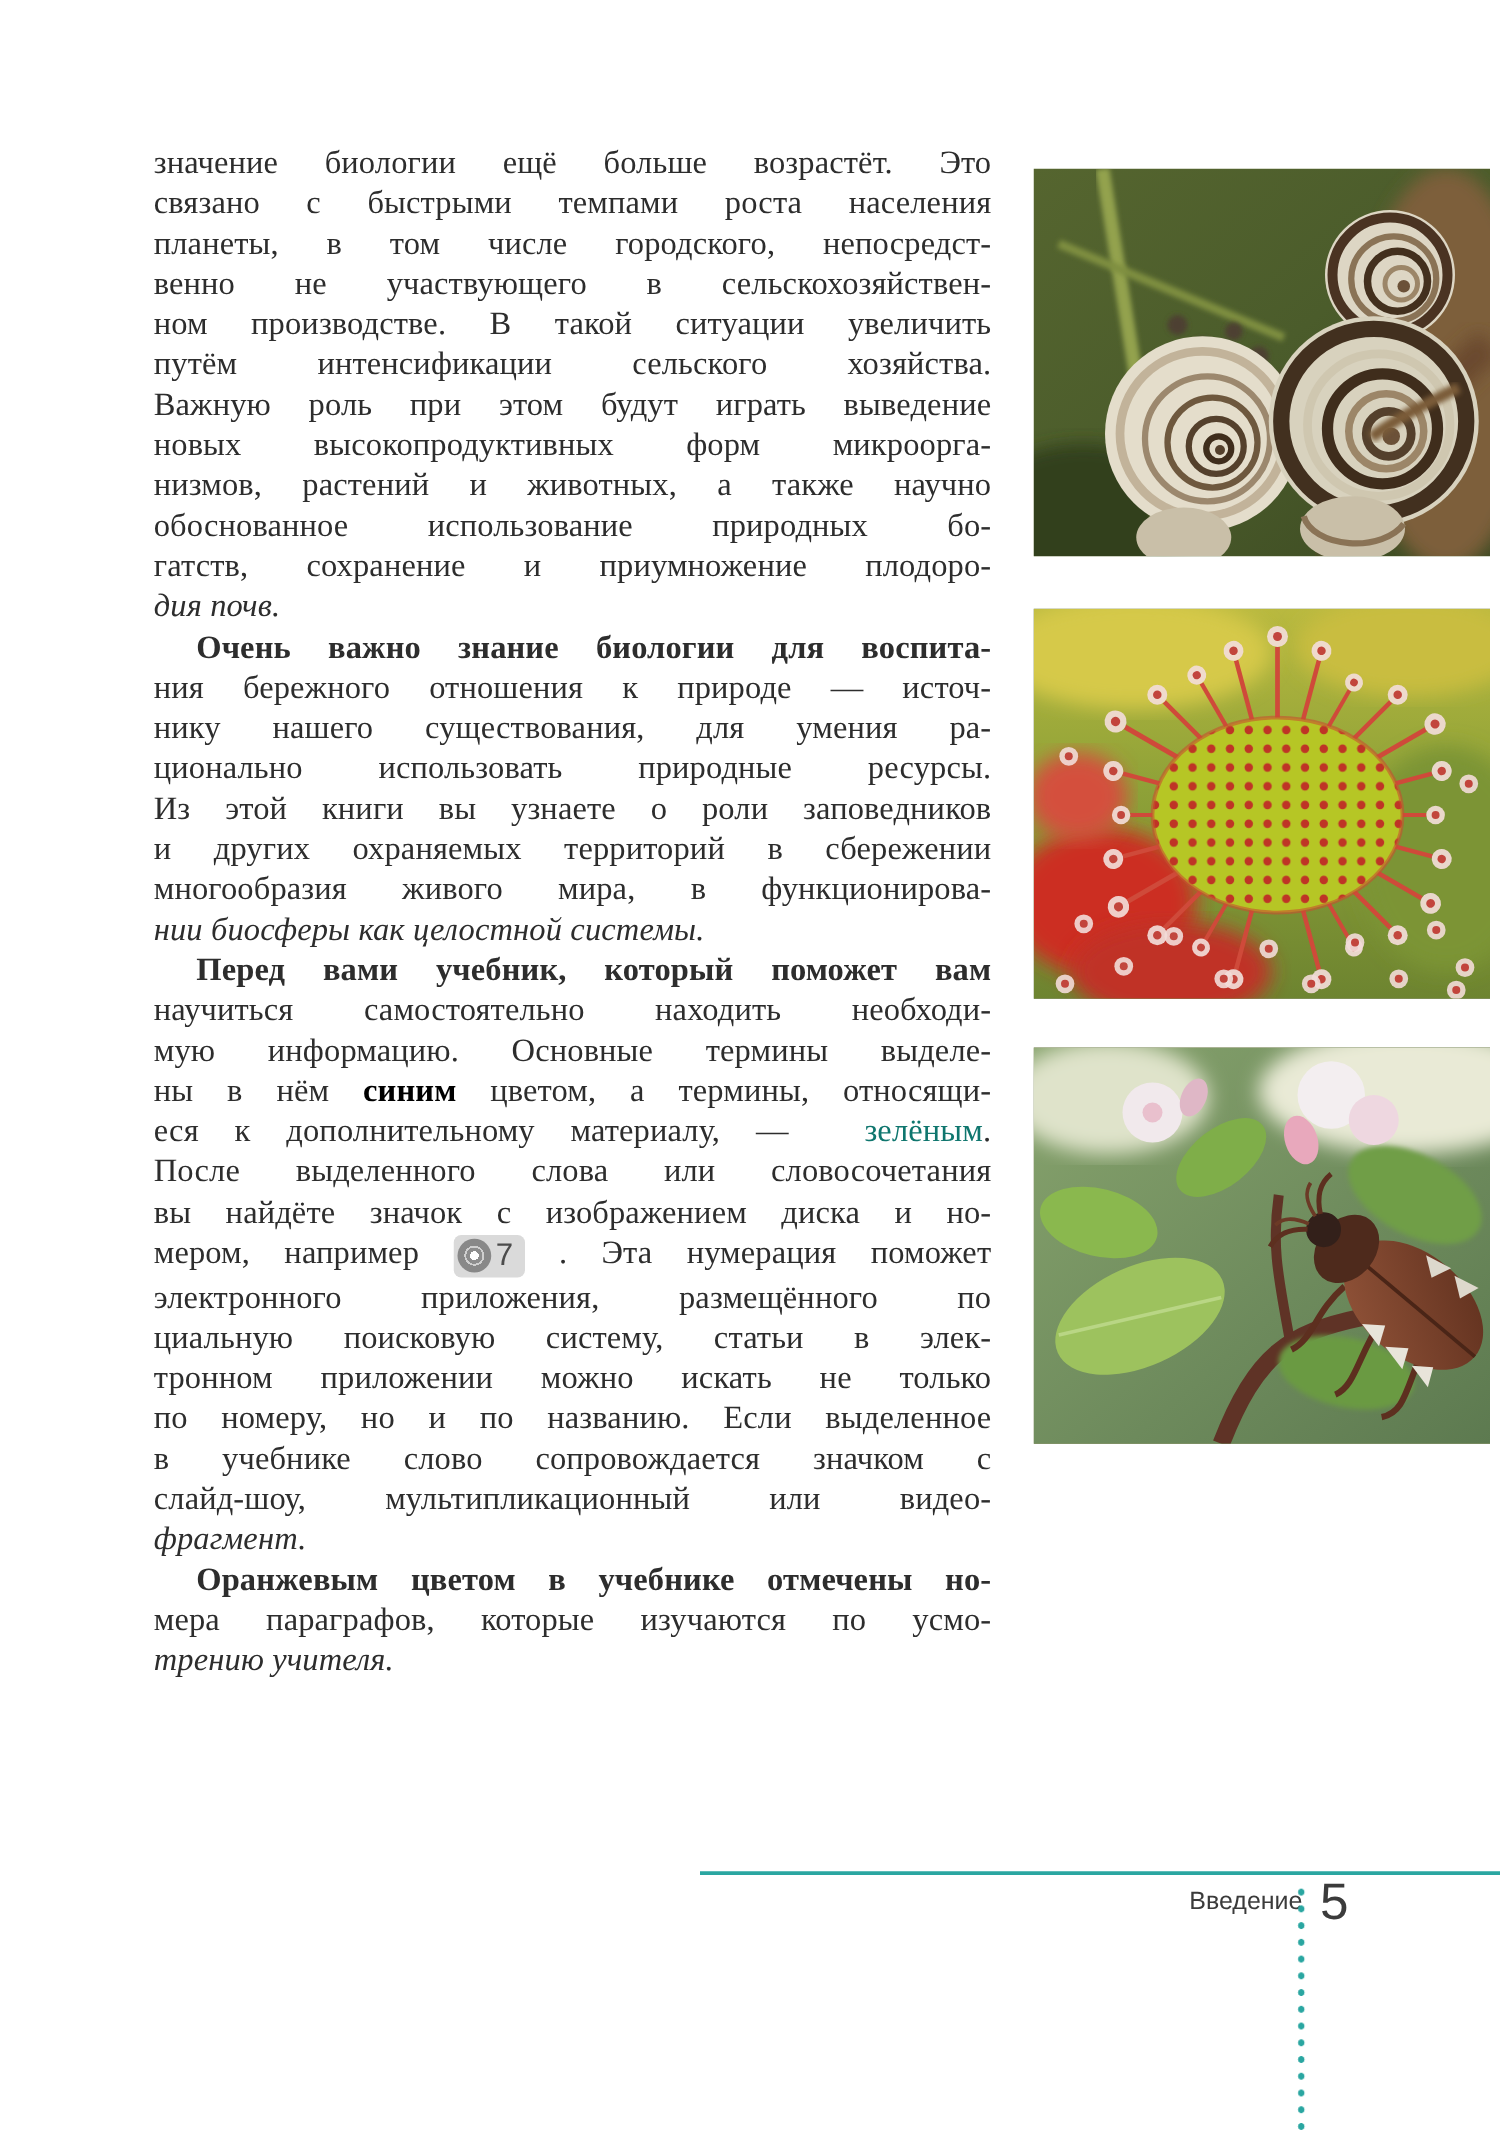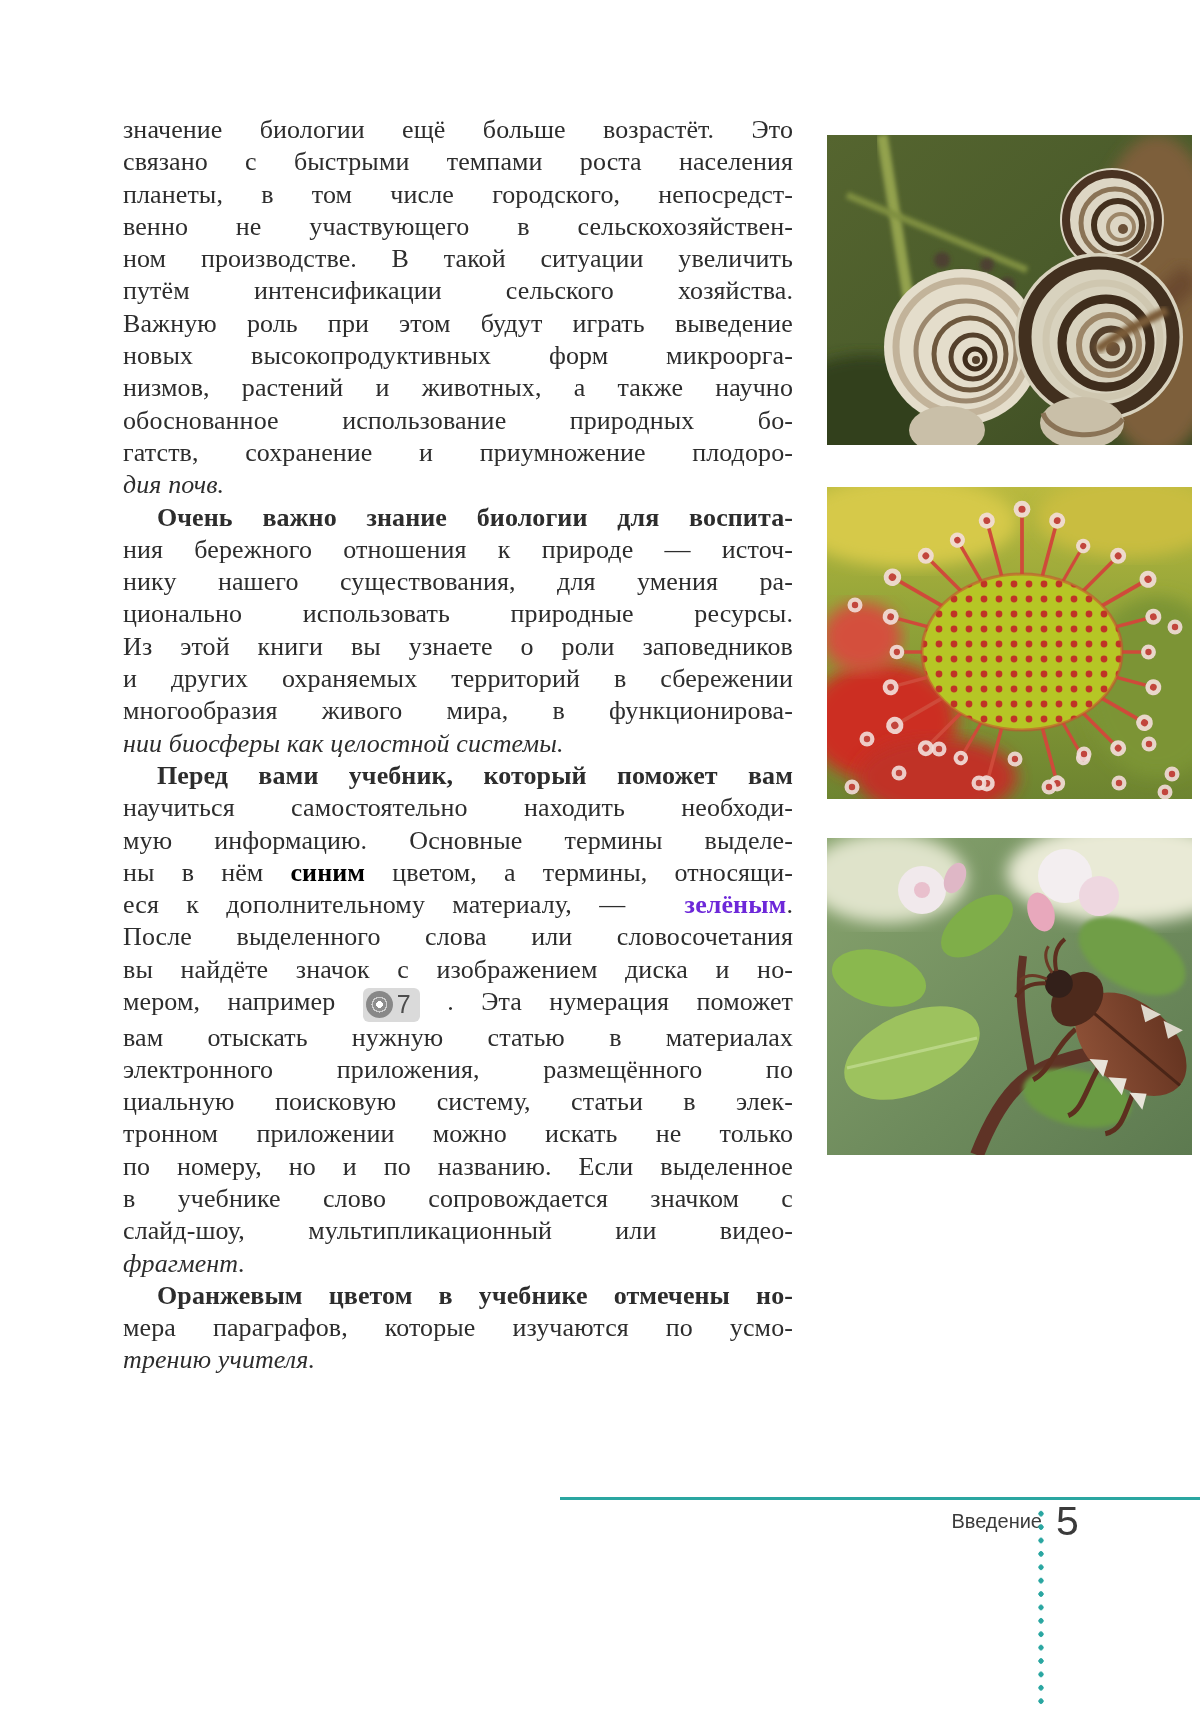--- a/index.html
+++ b/index.html
@@ -8,21 +8,21 @@
     font-family:"Liberation Serif","DejaVu Serif",serif;
   }
   .text-column{
     position:absolute;left:123px;top:114px;width:670px;
     font-size:26px;line-height:32.3px;color:#2d2d2d;letter-spacing:.1px;
   }
   .line{text-align:justify;text-align-last:justify;}
   .line.last{text-align-last:left;font-style:italic;}
   .line.indent{text-indent:34px;font-weight:bold;}
   .blue{color:#000000;font-weight:bold;}
-  .green{color:#6d28d9;font-weight:bold;margin-left:32px;}
+  .green{color:#0f766e;font-weight:normal;margin-left:32px;}
   .disc-badge{
     display:inline-flex;align-items:center;height:34px;background:#dadada;
     border-radius:6px;padding:0 9px 0 3px;gap:4px;vertical-align:-8px;
   }
   .disc-glyph{
     width:27px;height:27px;border-radius:50%;display:inline-block;
     background:radial-gradient(circle at 50% 50%, #ffffff 0 3.5px, #8d8d8d 3.5px 6.5px, #cfcfcf 6.5px 8px, #888888 8px 14px);
   }
   .disc-num{font-family:"Liberation Sans",sans-serif;font-size:25px;color:#4c4c4c;line-height:1;}
   .play-icon{
@@ -81,21 +81,20 @@
     <div class="line"><span>научиться самостоятельно находить необходи-</span></div>
     <div class="line"><span>мую информацию. Основные термины выделе-</span></div>
     <div class="line"><span>ны в нём </span><span class="blue">синим</span><span> цветом, а термины, относящи-</span></div>
     <div class="line"><span>еся к дополнительному материалу, — </span><span class="green">зелёным</span><span>.</span></div>
     <div class="line"><span>После выделенного слова или словосочетания</span></div>
     <div class="line"><span>вы найдёте значок с изображением диска и но-</span></div>
     <div class="line"><span>мером, например </span><span class="disc-badge">
         <span class="disc-glyph"></span>
         <span class="disc-num">7</span>
       </span><span> . Эта нумерация поможет</span></div>
-    <div class="line"><span>вам отыскать нужную статью в материалах</span></div>
     <div class="line"><span>электронного приложения, размещённого по</span></div>
     <div class="line"><span>циальную поисковую систему, статьи в элек-</span></div>
     <div class="line"><span>тронном приложении можно искать не только</span></div>
     <div class="line"><span>по номеру, но и по названию. Если выделенное</span></div>
     <div class="line"><span>в учебнике слово сопровождается значком с</span></div>
     <div class="line"><span>слайд-шоу, мультипликационный или видео-</span></div>
     <div class="line last"><span>фрагмент.</span></div>
     <div class="line indent"><span>Оранжевым цветом в учебнике отмечены но-</span></div>
     <div class="line"><span>мера параграфов, которые изучаются по усмо-</span></div>
     <div class="line last"><span>трению учителя.</span></div>

